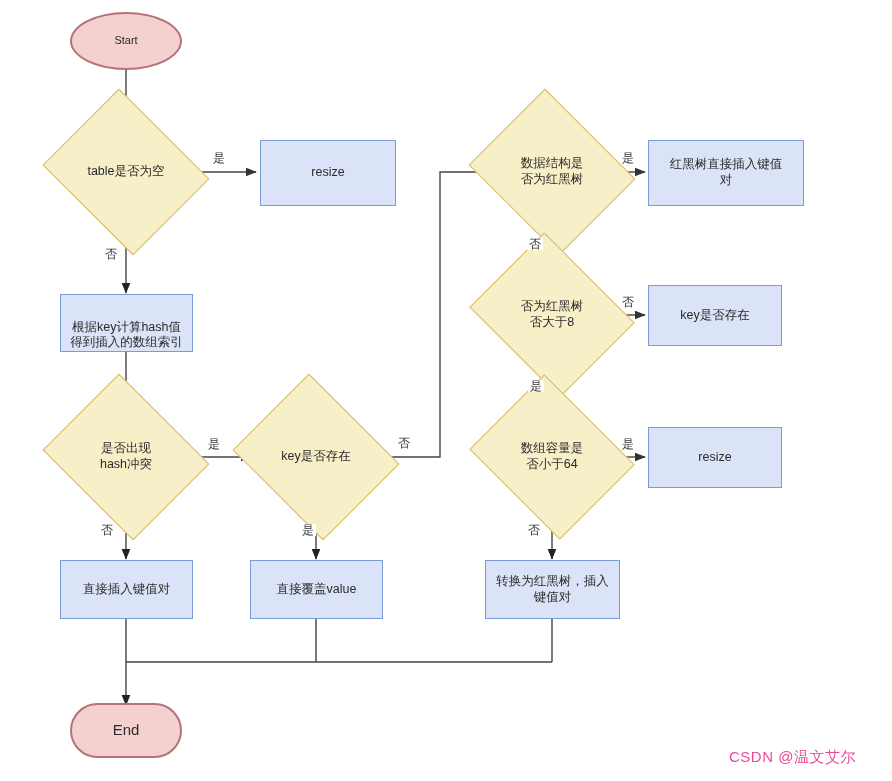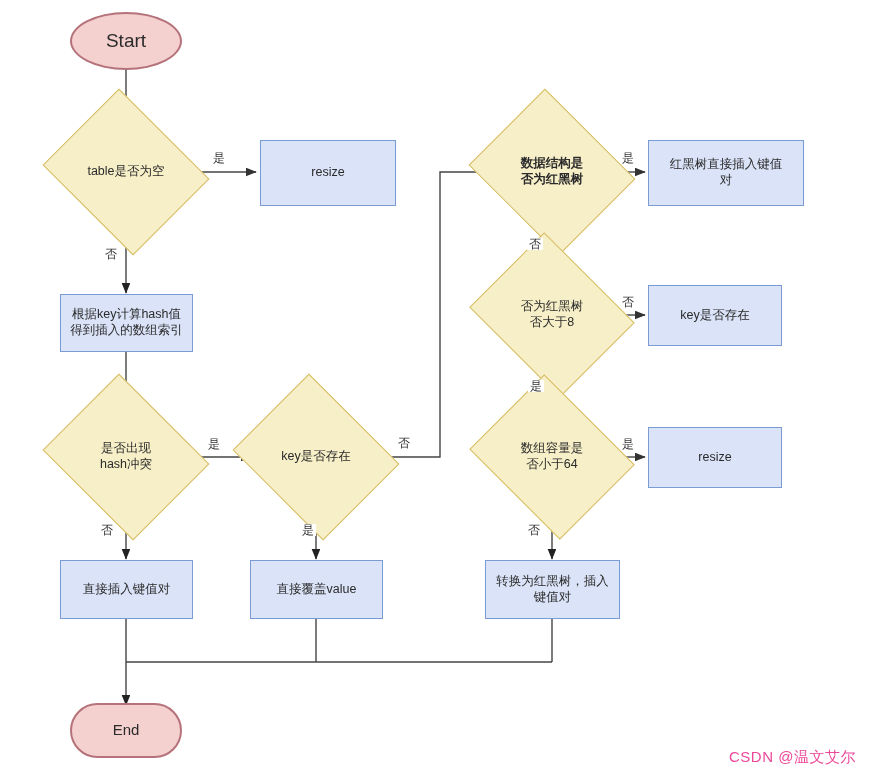--- a/index.html
+++ b/index.html
@@ -40,21 +40,21 @@
   .node .label {
     display: block;
     padding: 0 6px;
     white-space: pre-line;
   }
   
   .term-ellipse {
     background: #f4d0cf;
     border: 2px solid #b5727a;
     border-radius: 50%;
-    font-size: 19px;
+    font-size: 11px;
   }
   
   .term-stadium {
     background: #f4d0cf;
     border: 2px solid #b5727a;
     border-radius: 32px;
     font-size: 15px;
   }
   
   .process {
@@ -158,21 +158,21 @@
 
   <div class="node decision" style="left:62px; top:118px; width:128px; height:108px;">
     <span class="diamond-shape"></span>
     <span class="label">table是否为空</span>
   </div>
 
   <div class="node process" style="left:260px; top:140px; width:136px; height:66px;">
     <span class="label">resize</span>
   </div>
 
-  <div class="node process" style="left:60px; top:294px; width:133px; height:58px;">
+  <div class="node process" style="left:60px; top:294px; width:133px; height:58px;align-items:flex-end;">
     <span class="label">根据key计算hash值
 得到插入的数组索引</span>
   </div>
 
   <div class="node decision" style="left:62px; top:403px; width:128px; height:108px;">
     <span class="diamond-shape"></span>
     <span class="label">是否出现
 hash冲突</span>
   </div>
 
@@ -182,21 +182,21 @@
   </div>
 
   <div class="node process" style="left:60px; top:560px; width:133px; height:59px;">
     <span class="label">直接插入键值对</span>
   </div>
 
   <div class="node process" style="left:250px; top:560px; width:133px; height:59px;">
     <span class="label">直接覆盖value</span>
   </div>
 
-  <div class="node decision" style="left:488px; top:118px; width:128px; height:108px;font-weight:bold;">
+  <div class="node decision" style="left:488px; top:118px; width:128px; height:108px;">
     <span class="diamond-shape"></span>
     <span class="label">数据结构是
 否为红黑树</span>
   </div>
 
   <div class="node process" style="left:648px; top:140px; width:156px; height:66px;">
     <span class="label">红黑树直接插入键值
 对</span>
   </div>
 

